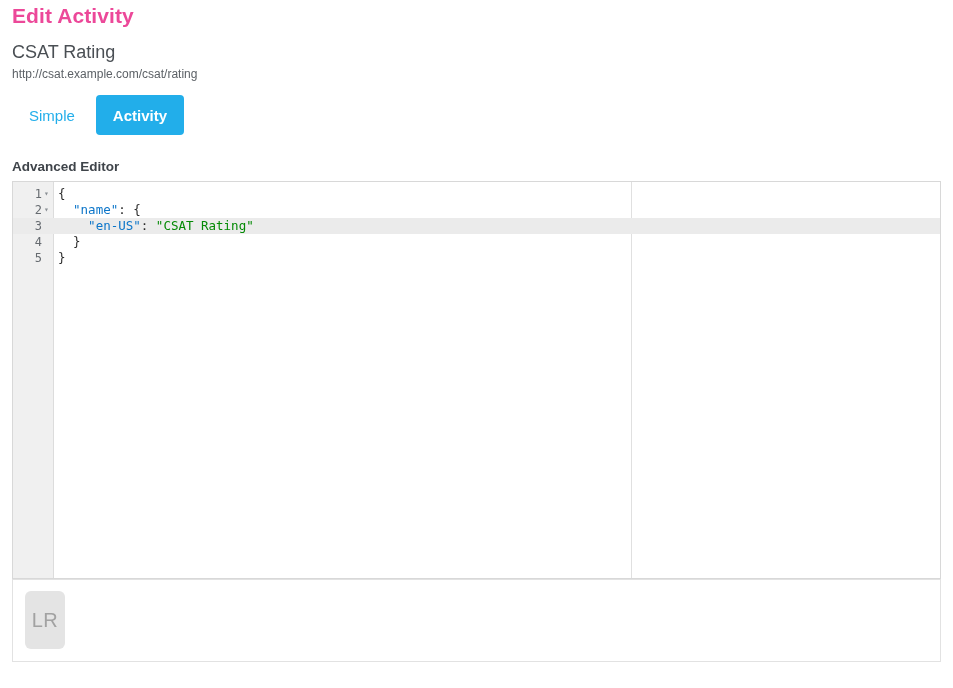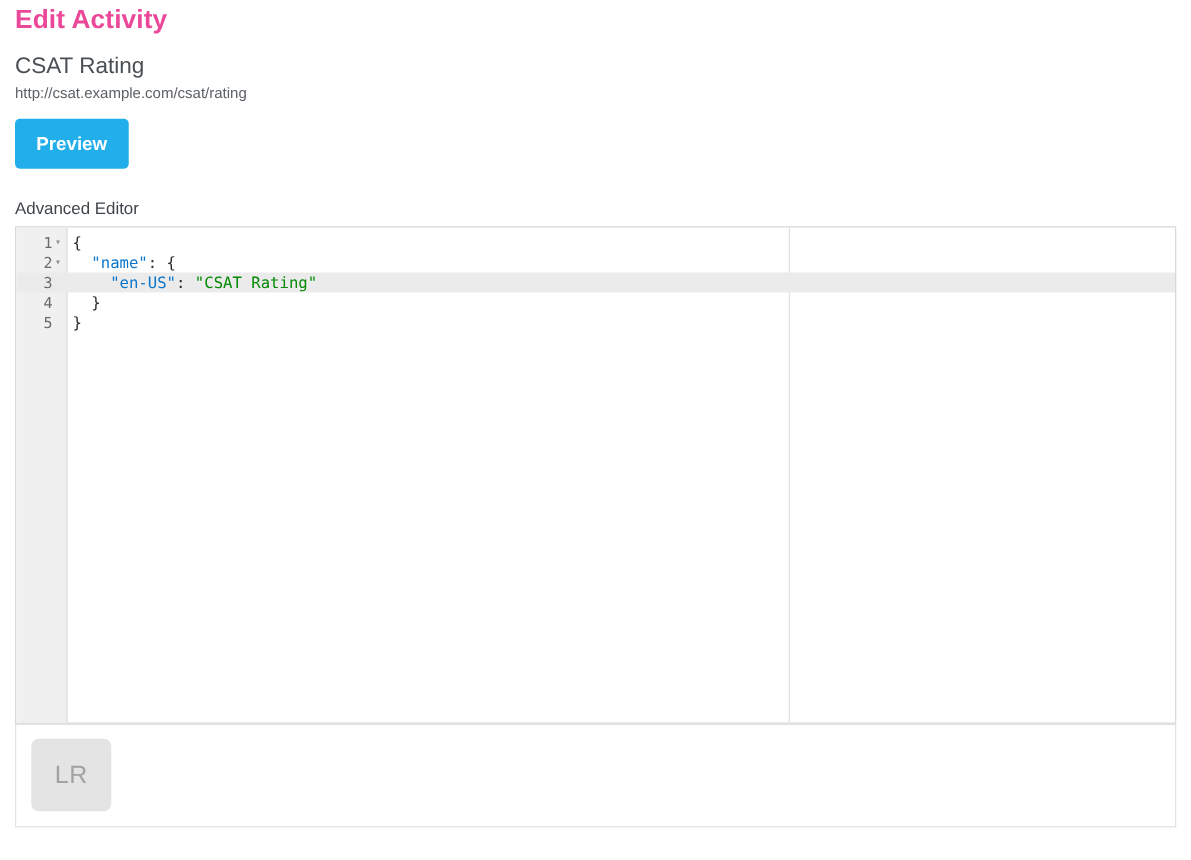--- a/index.html
+++ b/index.html
@@ -75,21 +75,21 @@
   }
   .tab.active {
     background: #22aeea;
     color: #ffffff;
     font-weight: bold;
   }
 
   
   .section-label {
     font-size: 13.5px;
-    font-weight: normal;
+    font-weight: bold;
     color: #3f444a;
     line-height: 17px;
   }
   .label-advanced-editor { padding-top: 23px; padding-bottom: 6px; }
   .label-preview { padding-top: 7px; padding-bottom: 6px; }
 
   
   .editor {
     position: relative;
     height: 398px;
@@ -170,21 +170,21 @@
     background: #ffffff;
     box-sizing: border-box;
     height: 83px;
     padding: 11px 12px;
     display: flex;
     align-items: flex-start;
     gap: 16px;
   }
   .avatar {
     flex: 0 0 auto;
-    width: 64px;
+    width: 40px;
     height: 58px;
     border-radius: 6px;
     background: #e4e4e4;
     display: flex;
     align-items: center;
     justify-content: center;
     color: #a2a2a2;
     font-size: 20px;
     letter-spacing: 0.5px;
   }
@@ -205,21 +205,22 @@
 
 <div class="page">
 
   <h1 class="page-title">Edit Activity</h1>
 
   <h2 class="activity-name">CSAT Rating</h2>
 
   <div class="activity-url">http://csat.example.com/csat/rating</div>
 
   <div class="tabs">
-    <button class="tab active">Preview</button>
+    <button class="tab">Simple</button>
+    <button class="tab active">Activity</button>
   </div>
 
   <div class="section-label label-advanced-editor">Advanced Editor</div>
 
   <div class="editor">
     <div class="gutter-bg"></div>
     <div class="print-margin"></div>
 
     <div class="editor-rows">
 

